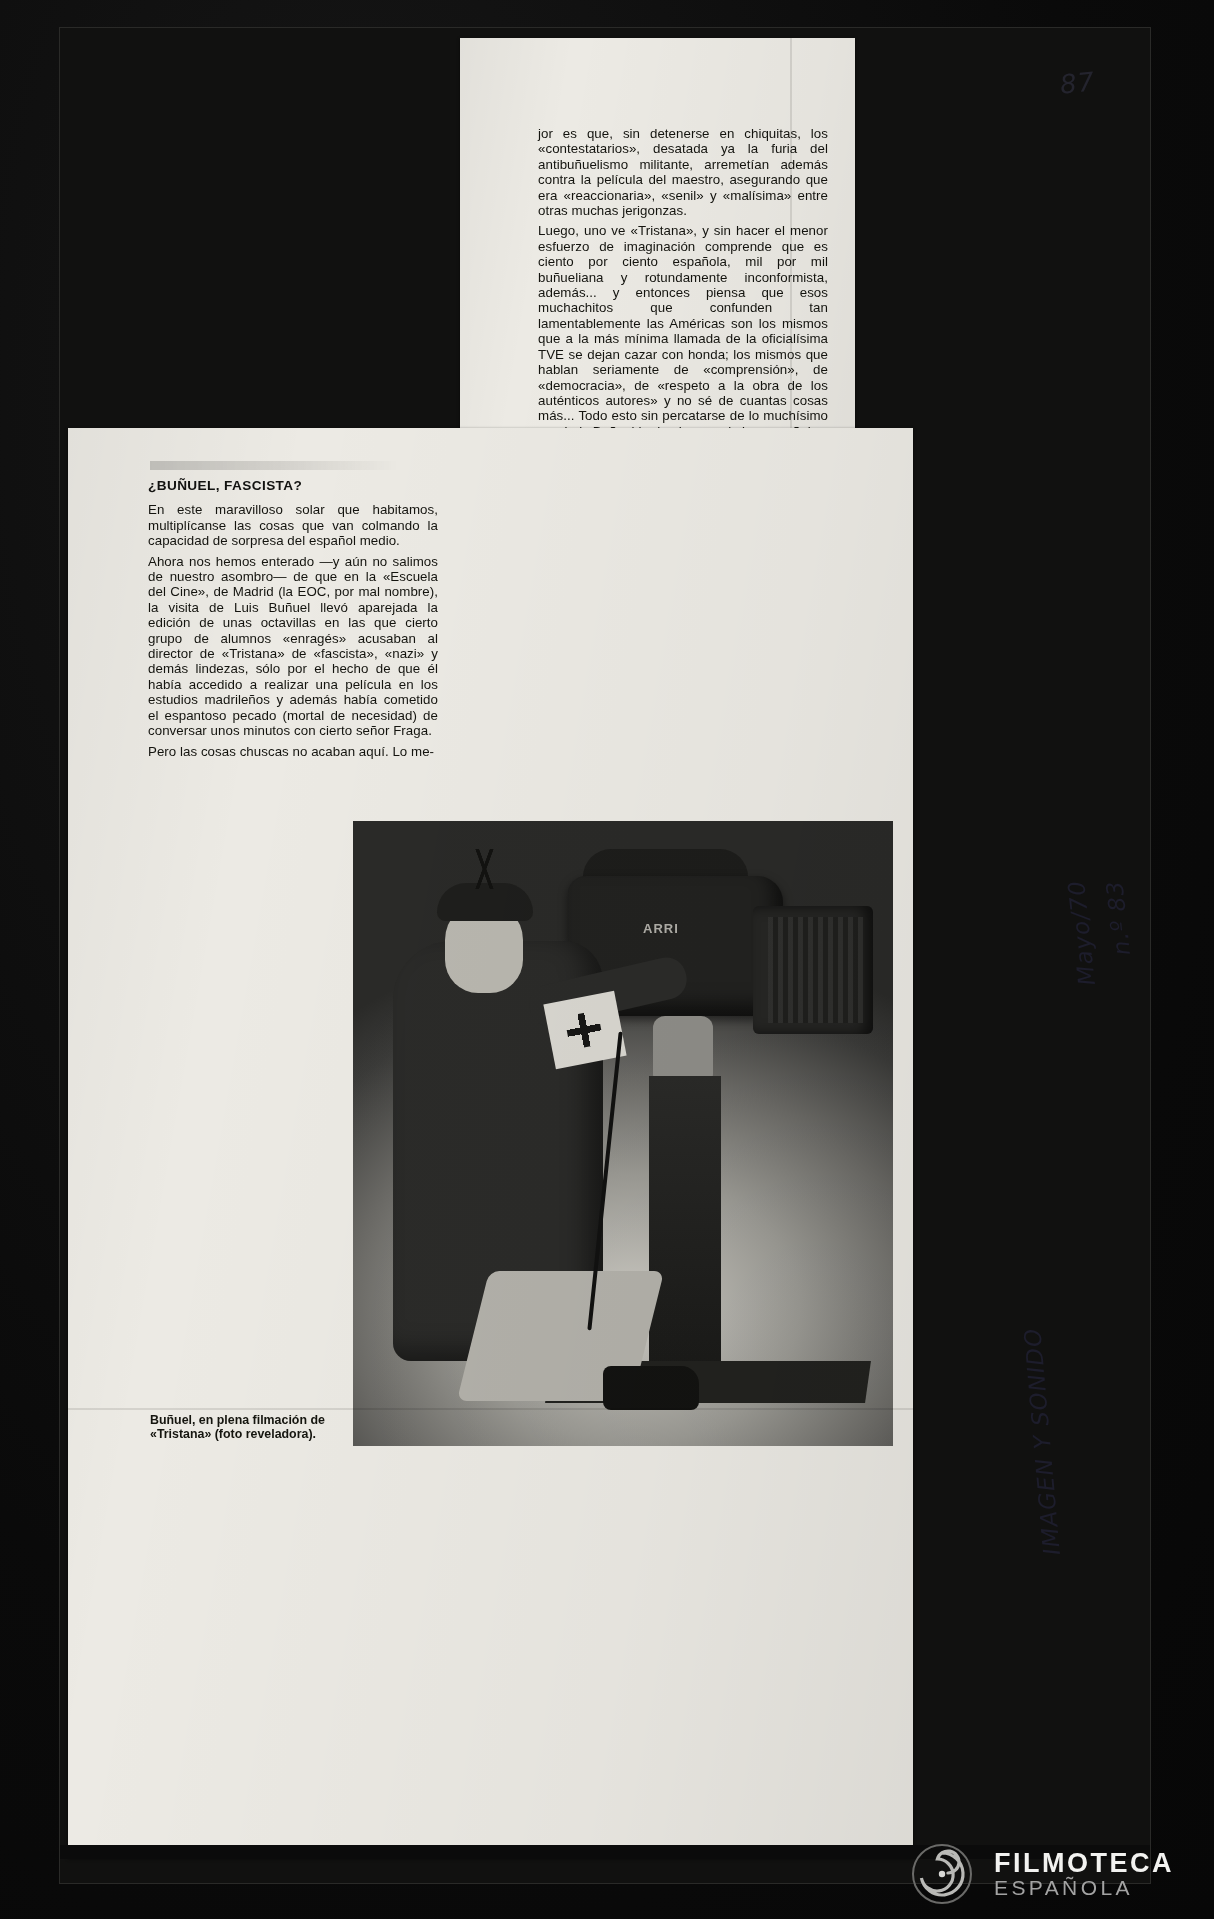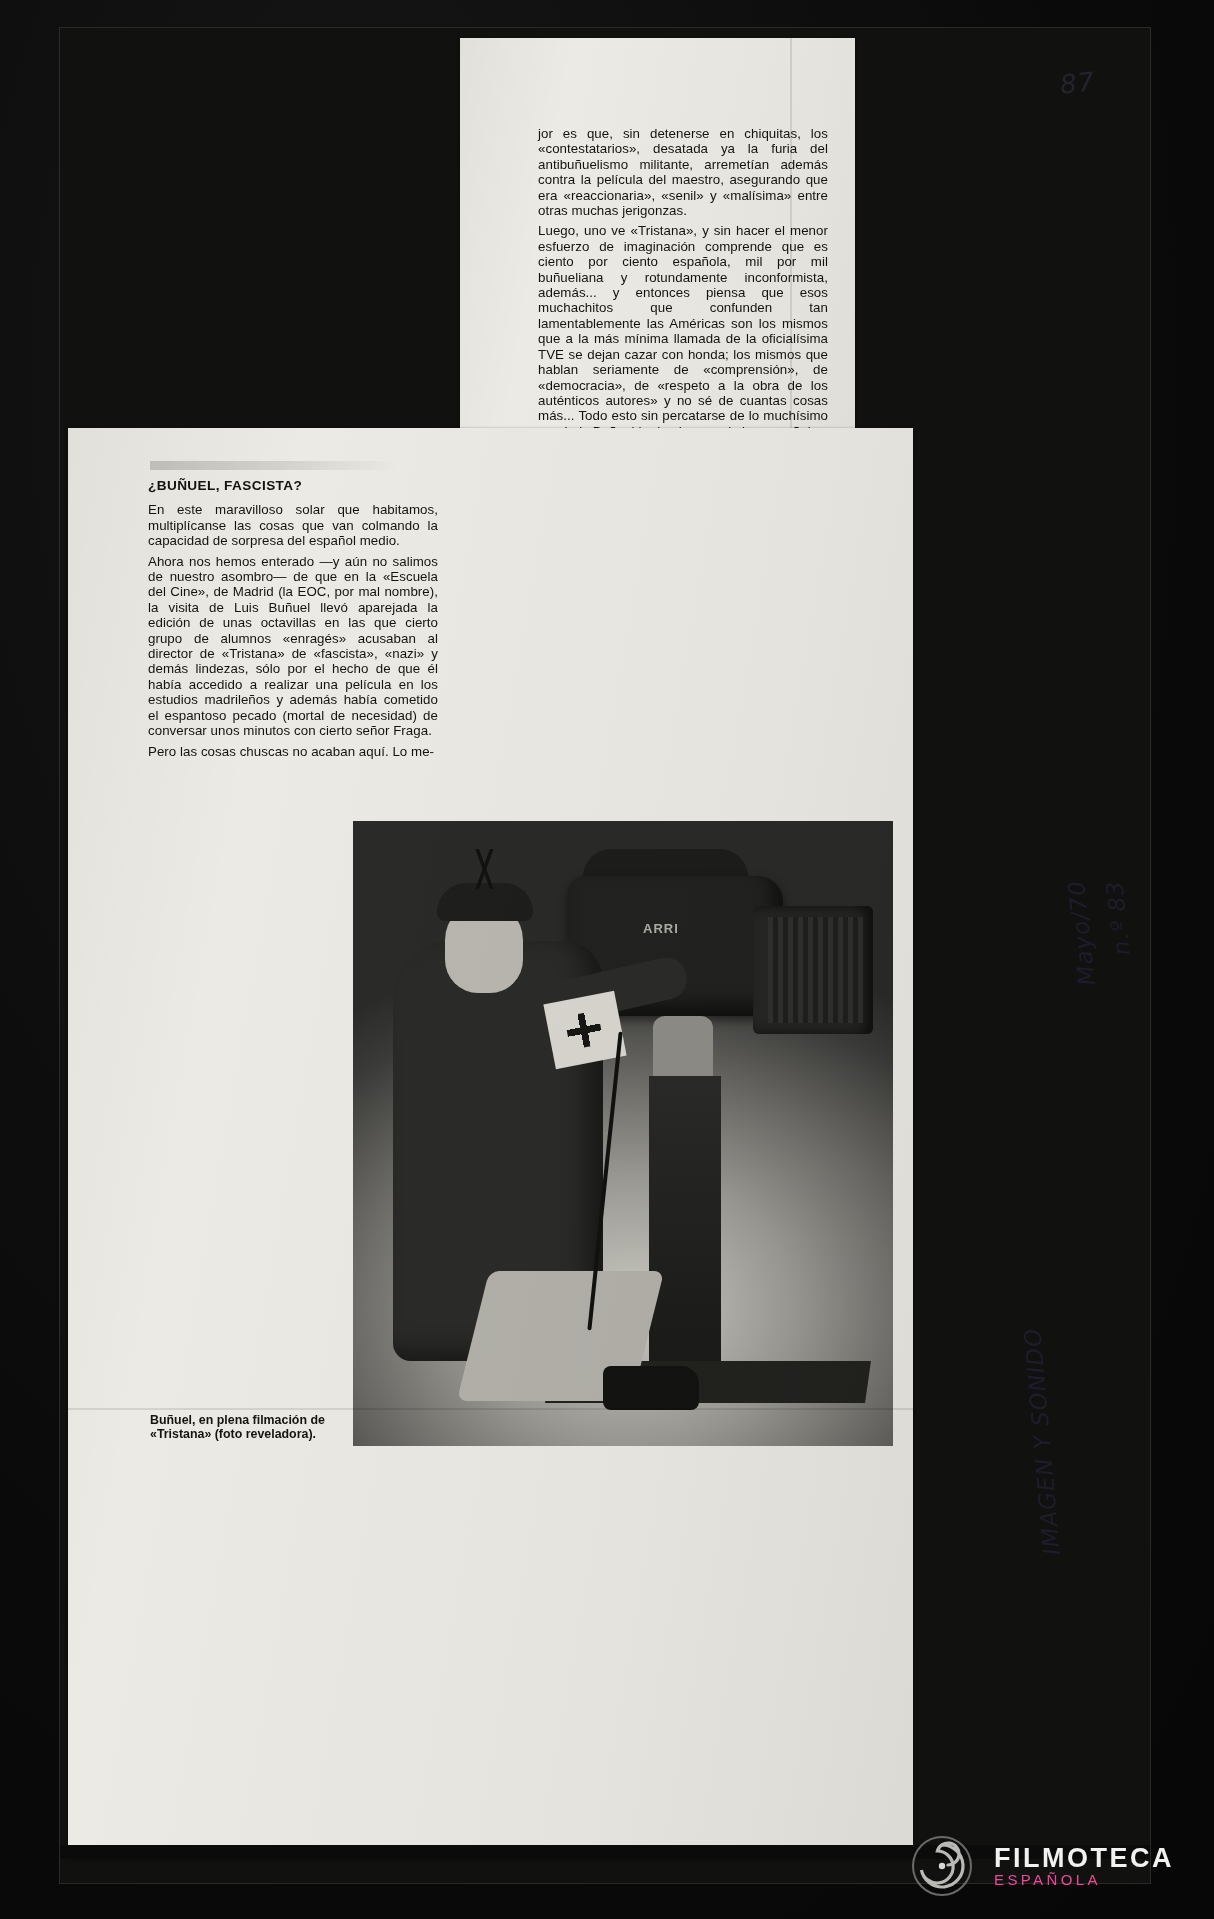--- a/index.html
+++ b/index.html
@@ -331,44 +331,44 @@
     position: absolute;
     left: 60px;
     top: 1845px;
     width: 1090px;
     height: 14px;
     background: #0b0b0b;
   }
   #logo {
     position: absolute;
     right: 40px;
-    bottom: 22px;
+    bottom: 14px;
     display: flex;
     align-items: center;
     gap: 21px;
   }
   #logo-mark {
     width: 62px; height: 62px;
     position: relative;
   }
   #logo-text {
     line-height: 1.02;
     color: #f2f2f0;
   }
   #logo-text .l1 {
     display: block;
     font-size: 27px;
     letter-spacing: 2.5px;
     font-weight: bold;
   }
   #logo-text .l2 {
     display: block;
-    font-size: 15px;
+    font-size: 21px;
     letter-spacing: 3.4px;
-    color: #ec4899;
+    color: #a3a3a3;
   }
 
   
   .crease {
     position: absolute;
     background: rgba(0,0,0,.10);
     pointer-events: none;
   }
 </style>
 </head>

